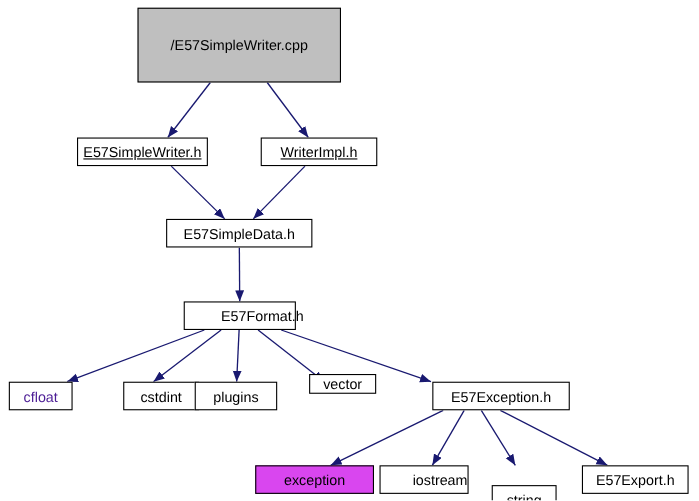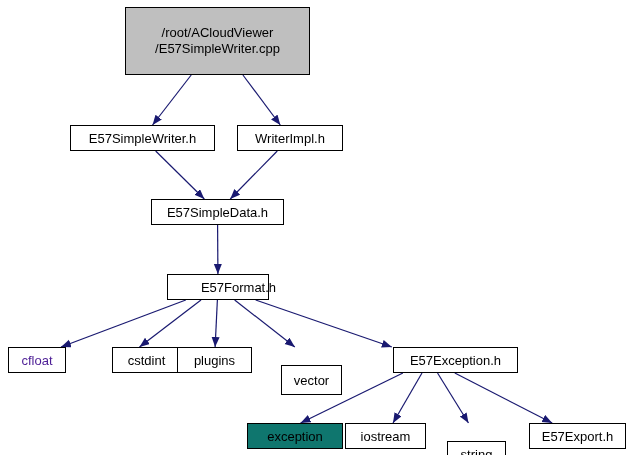--- a/index.html
+++ b/index.html
@@ -70,54 +70,53 @@
         <line x1="234.65068493150685" y1="300" x2="294.8493150684932" y2="347" stroke="#191970" stroke-width="1.2" marker-end="url(#arrowhead)"></line>
         <line x1="255.66438356164383" y1="300" x2="391.83561643835617" y2="347" stroke="#191970" stroke-width="1.2" marker-end="url(#arrowhead)"></line>
         <line x1="402.9013157894737" y1="373" x2="300.59868421052636" y2="423" stroke="#191970" stroke-width="1.2" marker-end="url(#arrowhead)"></line>
         <line x1="421.9736842105263" y1="373" x2="393.0263157894737" y2="423" stroke="#191970" stroke-width="1.2" marker-end="url(#arrowhead)"></line>
         <line x1="437.5394736842105" y1="373" x2="468.4605263157895" y2="423" stroke="#191970" stroke-width="1.2" marker-end="url(#arrowhead)"></line>
         <line x1="454.8157894736842" y1="373" x2="552.1842105263158" y2="423" stroke="#191970" stroke-width="1.2" marker-end="url(#arrowhead)"></line>
       </g>
   </svg>
   <div>
       <div class="node root" style="left: 125px; top: 7px; width: 185px; height: 68px; border-color: rgb(0, 0, 0); background: rgb(191, 191, 191); color: rgb(0, 0, 0);">
-        <div class="line">/root/ACloudViewer</div>
         <div class="line">/E57SimpleWriter.cpp</div>
       </div>
-      <div class="node" style="left: 70px; top: 125px; width: 145px; height: 26px; border-color: rgb(0, 0, 0); background: rgb(255, 255, 255); color: rgb(0, 0, 0);">
+      <div class="node" style="left: 70px; top: 125px; width: 119px; height: 26px; border-color: rgb(0, 0, 0); background: rgb(255, 255, 255); color: rgb(0, 0, 0); text-decoration: underline;">
         <div class="line">E57SimpleWriter.h</div>
       </div>
-      <div class="node" style="left: 237px; top: 125px; width: 106px; height: 26px; border-color: rgb(0, 0, 0); background: rgb(255, 255, 255); color: rgb(0, 0, 0);">
+      <div class="node" style="left: 237px; top: 125px; width: 106px; height: 26px; border-color: rgb(0, 0, 0); background: rgb(255, 255, 255); color: rgb(0, 0, 0); text-decoration: underline;">
         <div class="line">WriterImpl.h</div>
       </div>
       <div class="node" style="left: 151px; top: 199px; width: 133px; height: 26px; border-color: rgb(0, 0, 0); background: rgb(255, 255, 255); color: rgb(0, 0, 0);">
         <div class="line">E57SimpleData.h</div>
       </div>
       <div class="node" style="left: 167px; top: 274px; width: 102px; height: 26px; border-color: rgb(0, 0, 0); background: rgb(255, 255, 255); color: rgb(0, 0, 0); padding-left: 41px;">
         <div class="line">E57Format.h</div>
       </div>
       <div class="node" style="left: 8px; top: 347px; width: 58px; height: 26px; border-color: rgb(0, 0, 0); background: rgb(255, 255, 255); color: #4c1d95;">
         <div class="line">cfloat</div>
       </div>
       <div class="node" style="left: 88px; top: 347px; width: 69px; height: 26px; border-color: rgb(0, 0, 0); background: rgb(255, 255, 255); color: rgb(0, 0, 0); margin-left: 24px;">
         <div class="line">cstdint</div>
       </div>
       <div class="node" style="left: 177px; top: 347px; width: 75px; height: 26px; border-color: rgb(0, 0, 0); background: rgb(255, 255, 255); color: rgb(0, 0, 0);">
         <div class="line">plugins</div>
       </div>
-      <div class="node" style="left: 281px; top: 365px; width: 61px; height: 30px; border-color: rgb(0, 0, 0); background: rgb(255, 255, 255); color: rgb(0, 0, 0);">
+      <div class="node" style="left: 281px; top: 340px; width: 61px; height: 18px; border-color: rgb(0, 0, 0); background: rgb(255, 255, 255); color: rgb(0, 0, 0);">
         <div class="line">vector</div>
       </div>
       <div class="node" style="left: 367px; top: 347px; width: 125px; height: 26px; border-color: rgb(0, 0, 0); background: rgb(255, 255, 255); color: rgb(0, 0, 0); margin-left: 26px;">
         <div class="line">E57Exception.h</div>
       </div>
-      <div class="node" style="left: 247px; top: 423px; width: 96px; height: 26px; border-color: rgb(0, 0, 0); background: #0f766e; color: rgb(0, 0, 0);">
+      <div class="node" style="left: 232px; top: 423px; width: 108px; height: 26px; border-color: rgb(0, 0, 0); background: #d946ef; color: rgb(0, 0, 0);">
         <div class="line">exception</div>
       </div>
-      <div class="node" style="left: 345px; top: 423px; width: 81px; height: 26px; border-color: rgb(0, 0, 0); background: rgb(255, 255, 255); color: rgb(0, 0, 0);">
+      <div class="node" style="left: 345px; top: 423px; width: 81px; height: 26px; border-color: rgb(0, 0, 0); background: rgb(255, 255, 255); color: rgb(0, 0, 0); align-items: flex-end;">
         <div class="line">iostream</div>
       </div>
       <div class="node" style="left: 447px; top: 423px; width: 59px; height: 26px; border-color: rgb(0, 0, 0); background: rgb(255, 255, 255); color: rgb(0, 0, 0); margin-top: 18px;">
         <div class="line">string</div>
       </div>
       <div class="node" style="left: 529px; top: 423px; width: 97px; height: 26px; border-color: rgb(0, 0, 0); background: rgb(255, 255, 255); color: rgb(0, 0, 0);">
         <div class="line">E57Export.h</div>
       </div>
     </div>
 </div>

